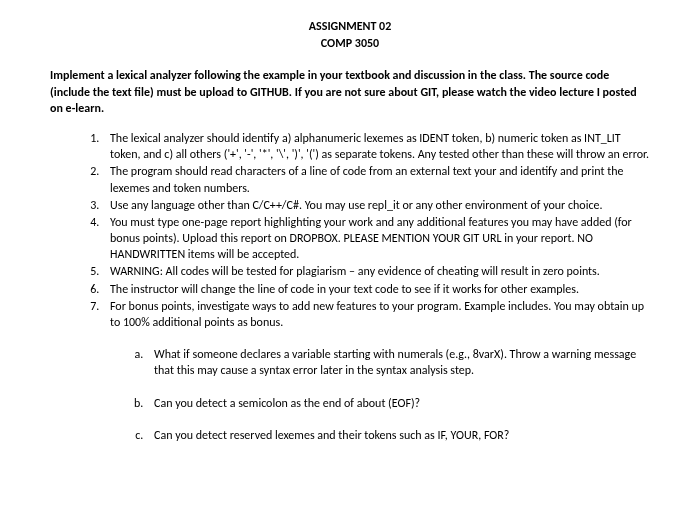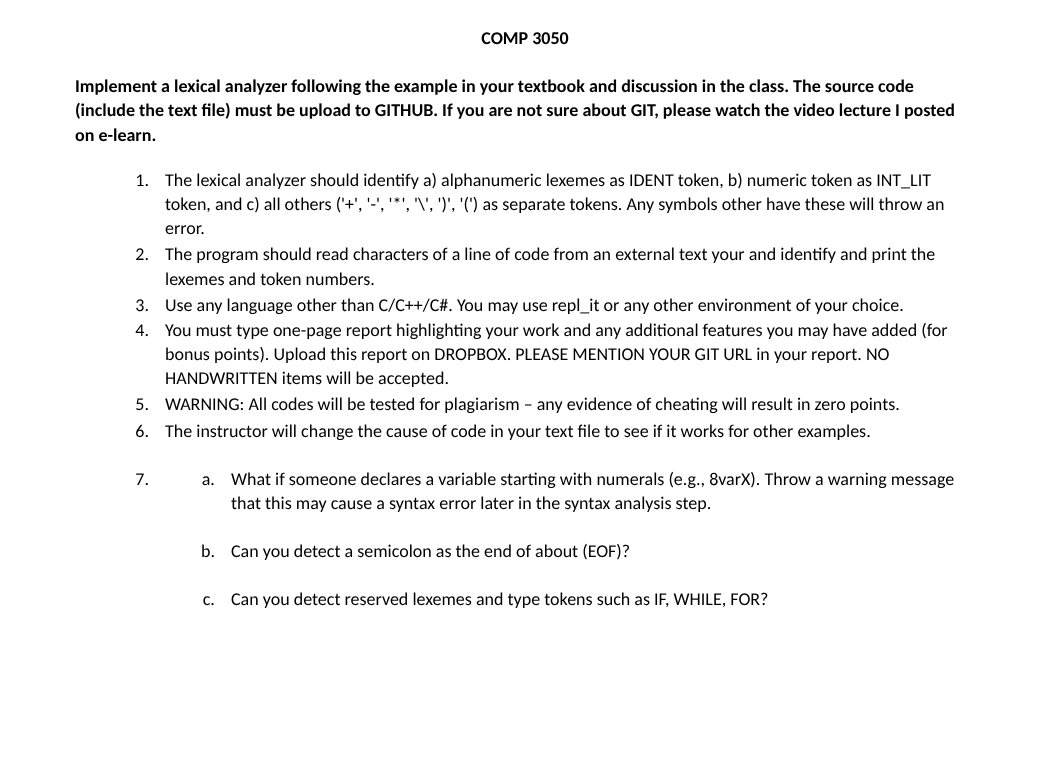--- a/index.html
+++ b/index.html
@@ -46,32 +46,34 @@
     .sub-list > li {
       margin-bottom: 1px;
       padding-left: 8px;
       margin-top: 16px;
     }
   </style>
 </head>
 <body>
 
 <div class="header">
+  <div>ASSIGNMENT 02</div>
   <div>COMP 3050</div>
 </div>
 
 <div class="intro">Implement a lexical analyzer following the example in your textbook and discussion in the class. The source code (include the text file) must be upload to GITHUB. If you are not sure about GIT, please watch the video lecture I posted on e-learn.</div>
 
 <ol class="main-list">
-  <li><span>The lexical analyzer should identify a) alphanumeric lexemes as IDENT token, b) numeric token as INT_LIT token, and c) all others ('+', '-', '*', '\', ')', '(') as separate tokens. Any symbols other have these will throw an error.</span></li>
+  <li><span>The lexical analyzer should identify a) alphanumeric lexemes as IDENT token, b) numeric token as INT_LIT token, and c) all others ('+', '-', '*', '\', ')', '(') as separate tokens. Any tested other than these will throw an error.</span></li>
   <li><span>The program should read characters of a line of code from an external text your and identify and print the lexemes and token numbers.</span></li>
   <li><span>Use any language other than C/C++/C#. You may use repl_it or any other environment of your choice.</span></li>
   <li><span>You must type one-page report highlighting your work and any additional features you may have added (for bonus points). Upload this report on DROPBOX. PLEASE MENTION YOUR GIT URL in your report. NO HANDWRITTEN items will be accepted.</span></li>
   <li><span>WARNING: All codes will be tested for plagiarism – any evidence of cheating will result in zero points.</span></li>
-  <li><span>The instructor will change the cause of code in your text file to see if it works for other examples.</span></li>
+  <li><span>The instructor will change the line of code in your text code to see if it works for other examples.</span></li>
   <li>
+    <span>For bonus points, investigate ways to add new features to your program. Example includes. You may obtain up to 100% additional points as bonus.</span>
     <ol class="sub-list">
       <li><span>What if someone declares a variable starting with numerals (e.g., 8varX). Throw a warning message that this may cause a syntax error later in the syntax analysis step.</span></li>
       <li><span>Can you detect a semicolon as the end of about (EOF)?</span></li>
-      <li><span>Can you detect reserved lexemes and type tokens such as IF, WHILE, FOR?</span></li>
+      <li><span>Can you detect reserved lexemes and their tokens such as IF, YOUR, FOR?</span></li>
     </ol>
   </li>
 </ol>
 
 </body></html>

